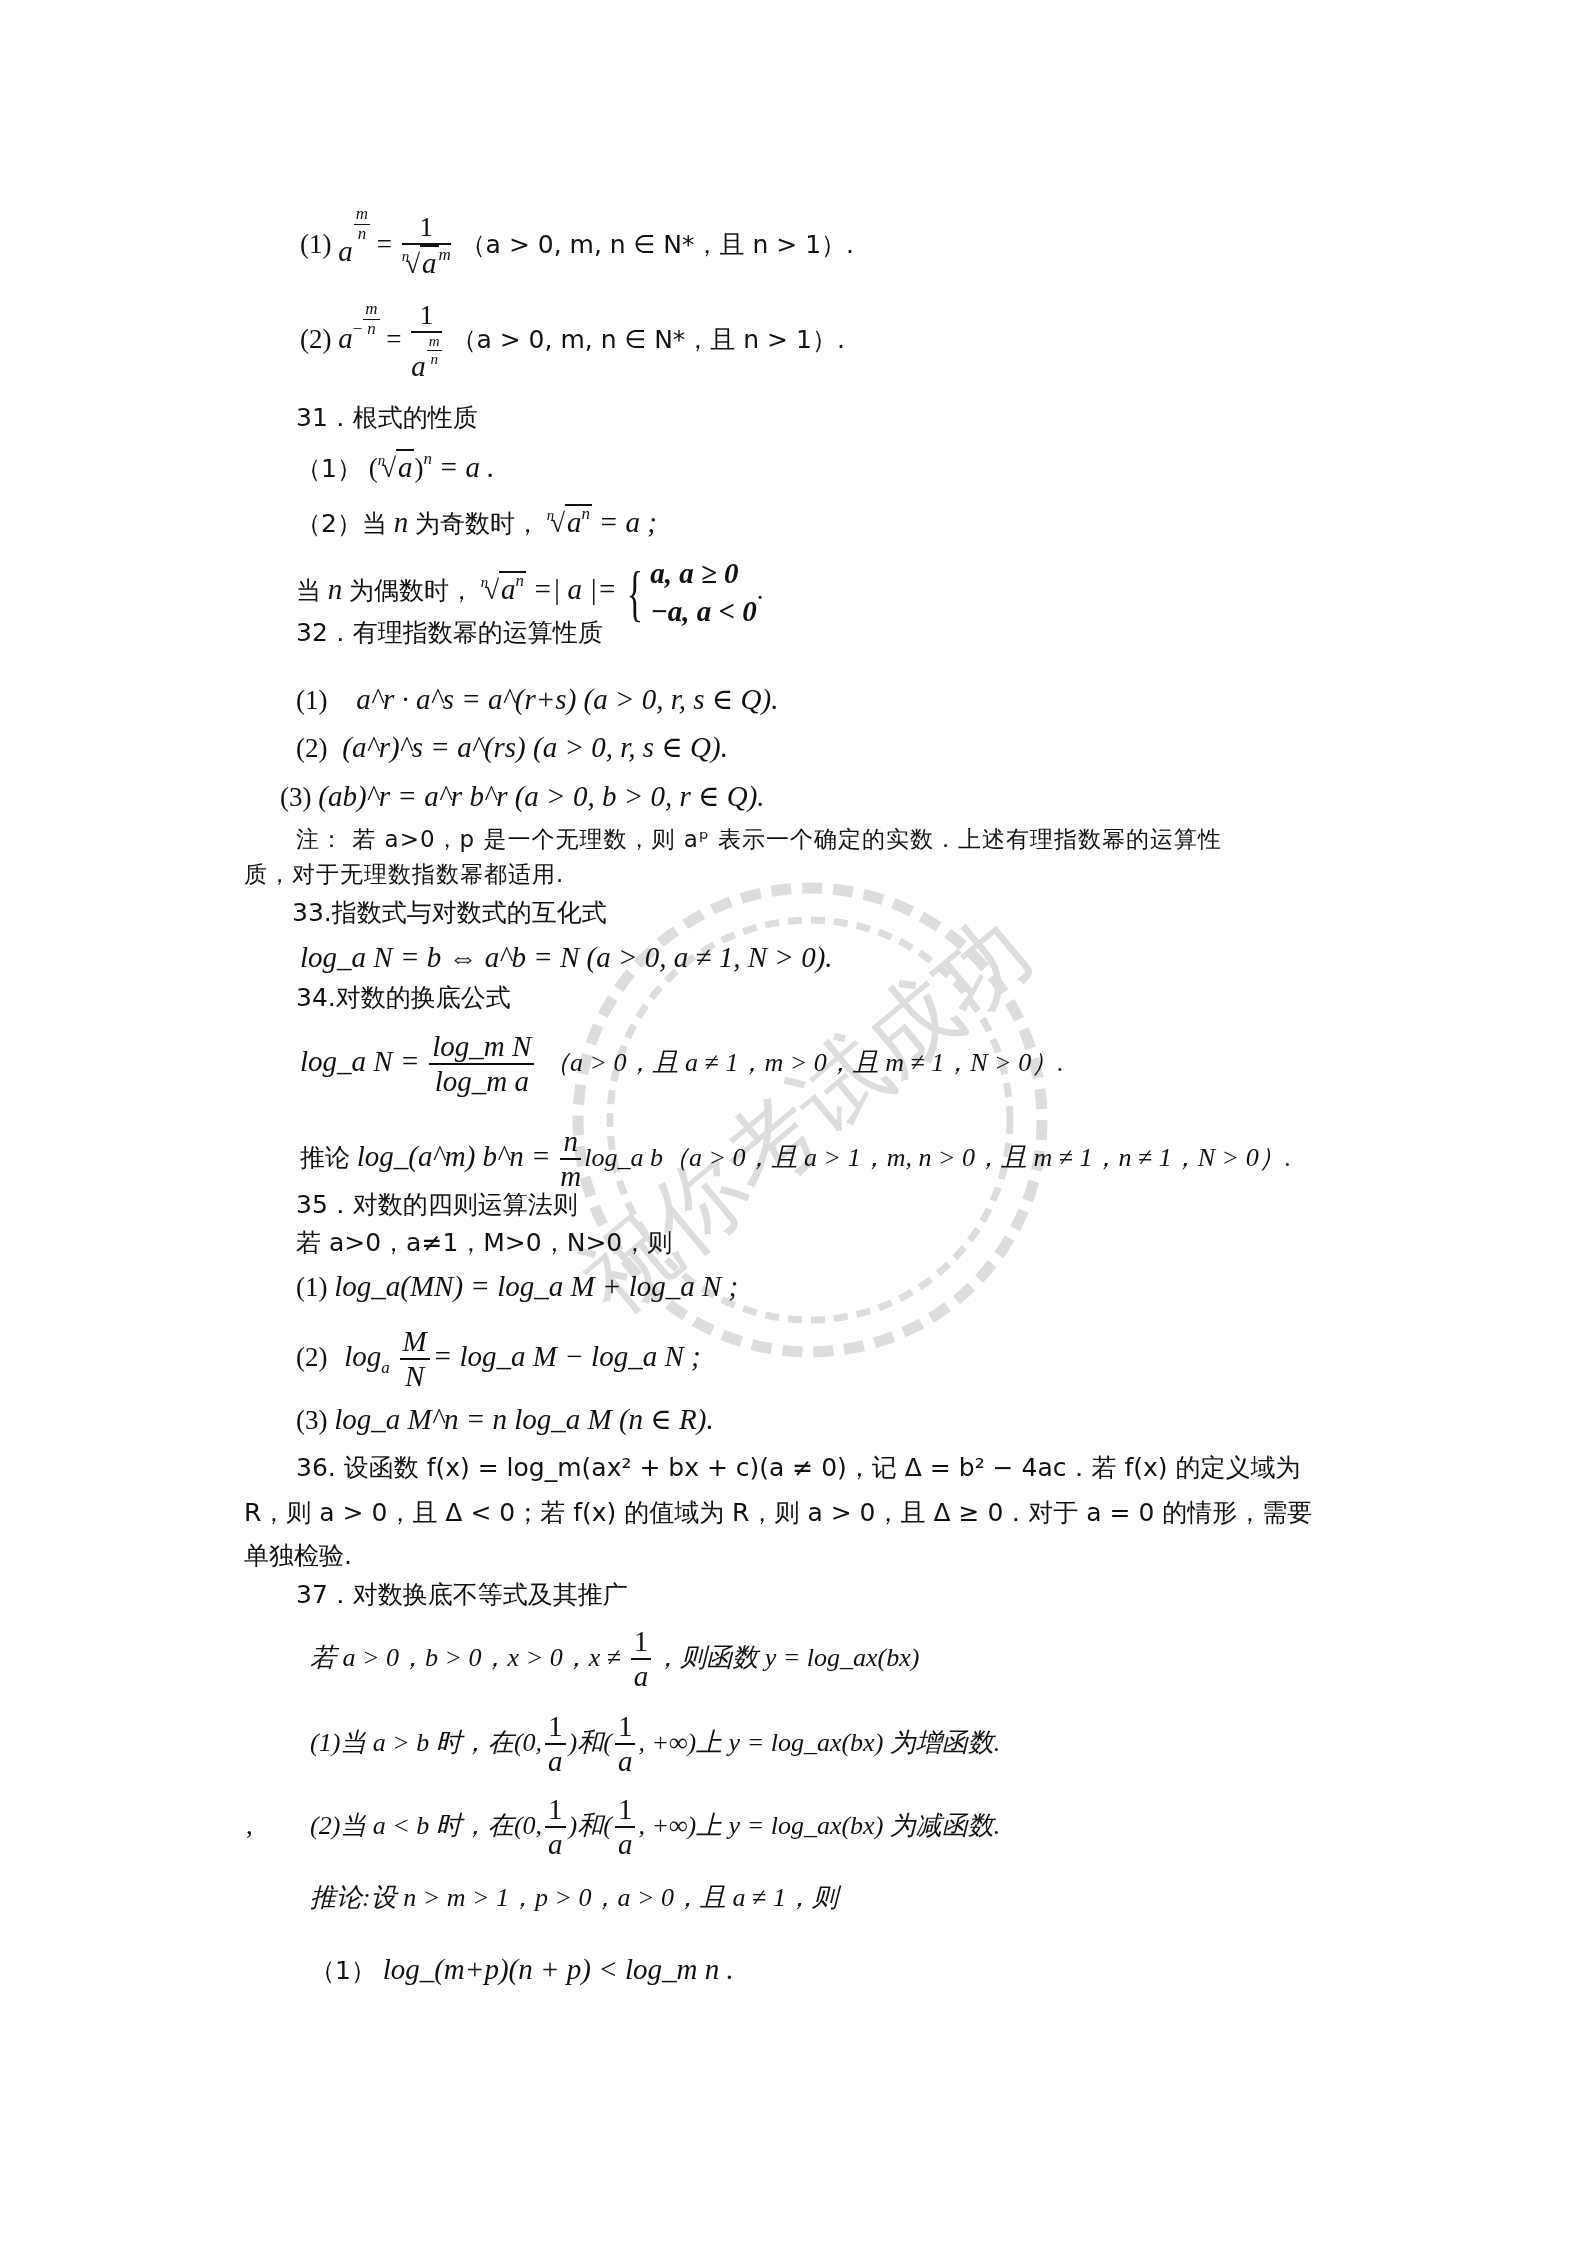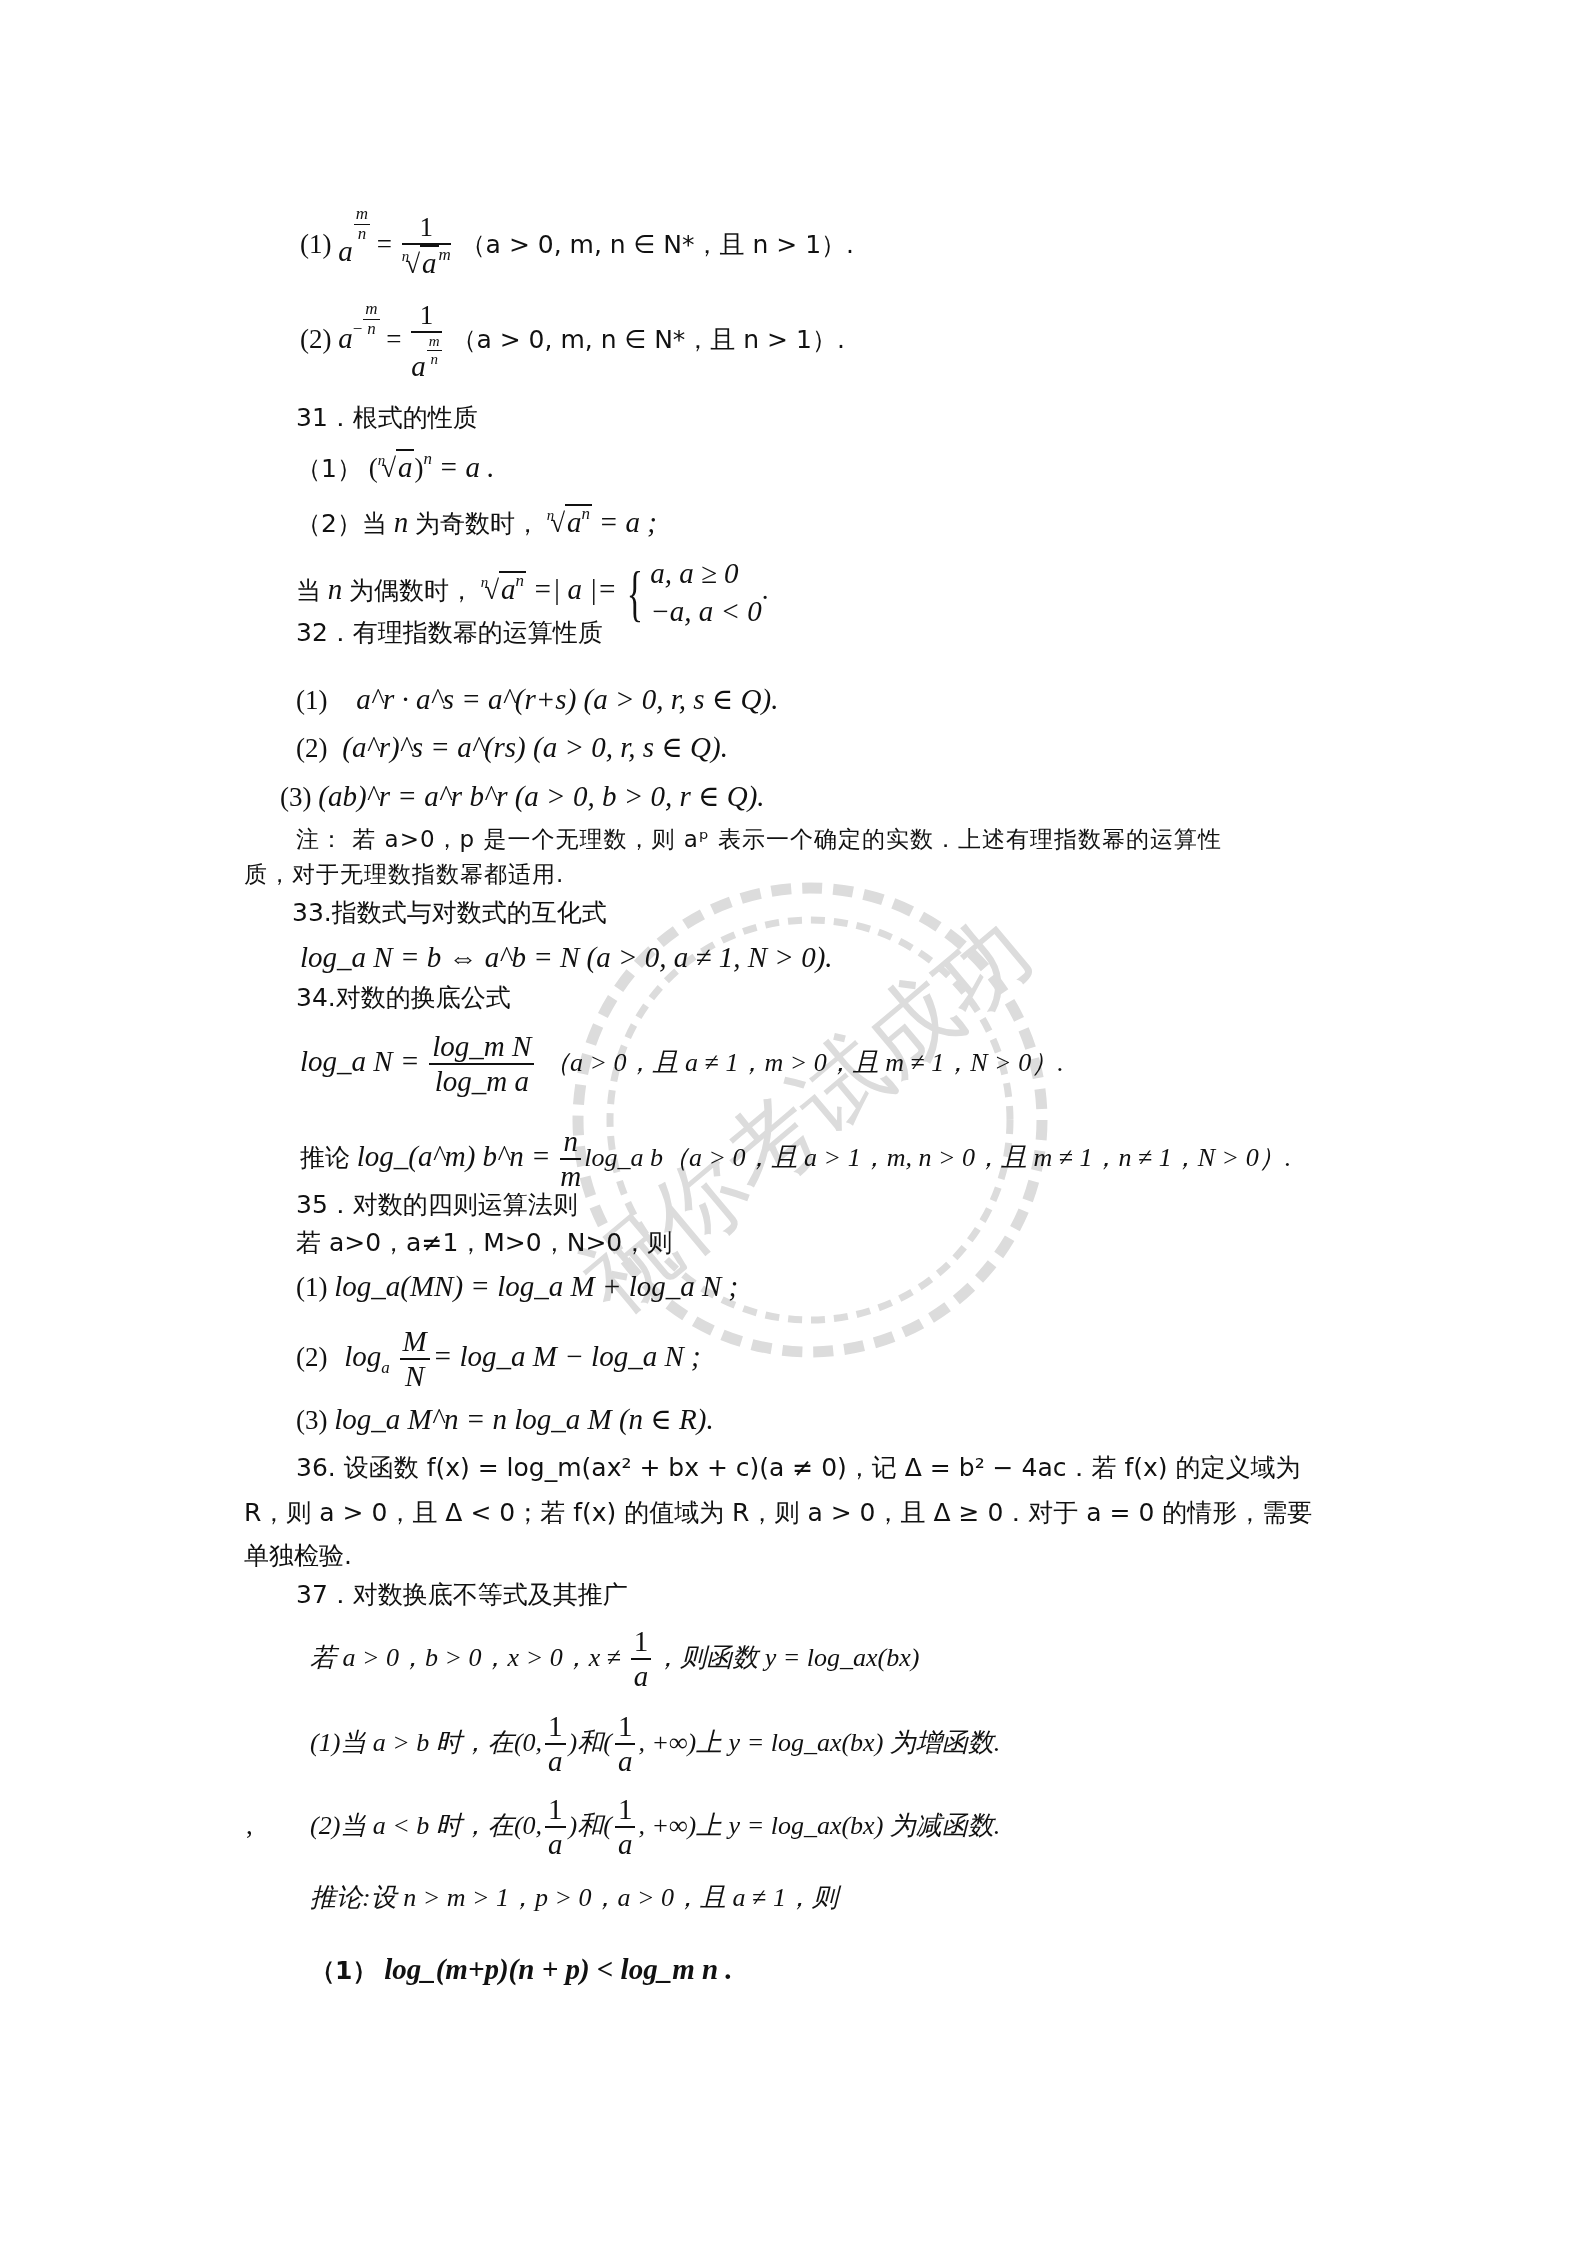--- a/index.html
+++ b/index.html
@@ -15,21 +15,21 @@
   .frac > span { display:block; line-height:1.15; }
   .frac .num { border-bottom:2px solid #111; padding:0 3px; }
   .sfrac { display:inline-block; vertical-align:middle; text-align:center; font-size:17px; margin-left:1px; }
   .sfrac > span { display:block; line-height:1.1; }
   .sfrac .num { border-bottom:1.5px solid #111; padding:0 2px; }
   .root { display:inline-block; position:relative; }
   .root .idx { font-size:15px; position:relative; top:-12px; margin-right:-4px; font-style:italic; }
   .root .rad { font-style:normal; }
   .root .body { border-top:2px solid #111; padding:0 2px; }
   .brace { display:inline-block; vertical-align:middle; font-size:62px; font-style:normal; line-height:1; transform:scaleX(0.55); margin:0 -6px 0 -4px; }
-  .cases { display:inline-block; vertical-align:middle; }
+  .cases { display:inline-block; vertical-align:middle;font-weight:bold; }
   .cases > span { display:block; line-height:1.3; }
   .small { font-size:26px; }
   .note { font-family:"DejaVu Sans","Liberation Sans",sans-serif; font-size:23px; letter-spacing:1px; }
   #watermark { position:absolute; left:570px; top:880px; width:480px; height:480px; pointer-events:none; }
 </style>
 </head>
 <body>
 
 <svg id="watermark" viewBox="0 0 480 480">
   <circle cx="240" cy="240" r="232" fill="none" stroke="#dcdcdc" stroke-width="11" stroke-dasharray="20 11"></circle>
@@ -157,16 +157,16 @@
   </span><span class="m small">，则函数 y = log_ax(bx)</span>
 </div>
 <div class="line" style="left:310px; top:1710px;">
   <span class="m small">(1)当 a &gt; b 时，在</span><span class="m small">(0,</span><span class="frac m"><span class="num r">1</span><span>a</span></span><span class="m small">)和(</span><span class="frac m"><span class="num r">1</span><span>a</span></span><span class="m small">, +∞)上 y = log_ax(bx) 为增函数.</span>
 </div>
 <div class="line" style="left:246px; top:1812px;">,</div>
 <div class="line" style="left:310px; top:1793px;">
   <span class="m small">(2)当 a &lt; b 时，在</span><span class="m small">(0,</span><span class="frac m"><span class="num r">1</span><span>a</span></span><span class="m small">)和(</span><span class="frac m"><span class="num r">1</span><span>a</span></span><span class="m small">, +∞)上 y = log_ax(bx) 为减函数.</span>
 </div>
 <div class="line m small" style="left:310px; top:1885px;">推论:设 n &gt; m &gt; 1，p &gt; 0，a &gt; 0，且 a ≠ 1，则</div>
-<div class="line" style="left:310px; top:1955px;font-weight:bold;">
+<div class="line" style="left:310px; top:1955px;">
   <span class="cn">（1）</span>
   <span class="m">log_(m+p)(n + p) &lt; log_m n .</span>
 </div>
 
 </body></html>

